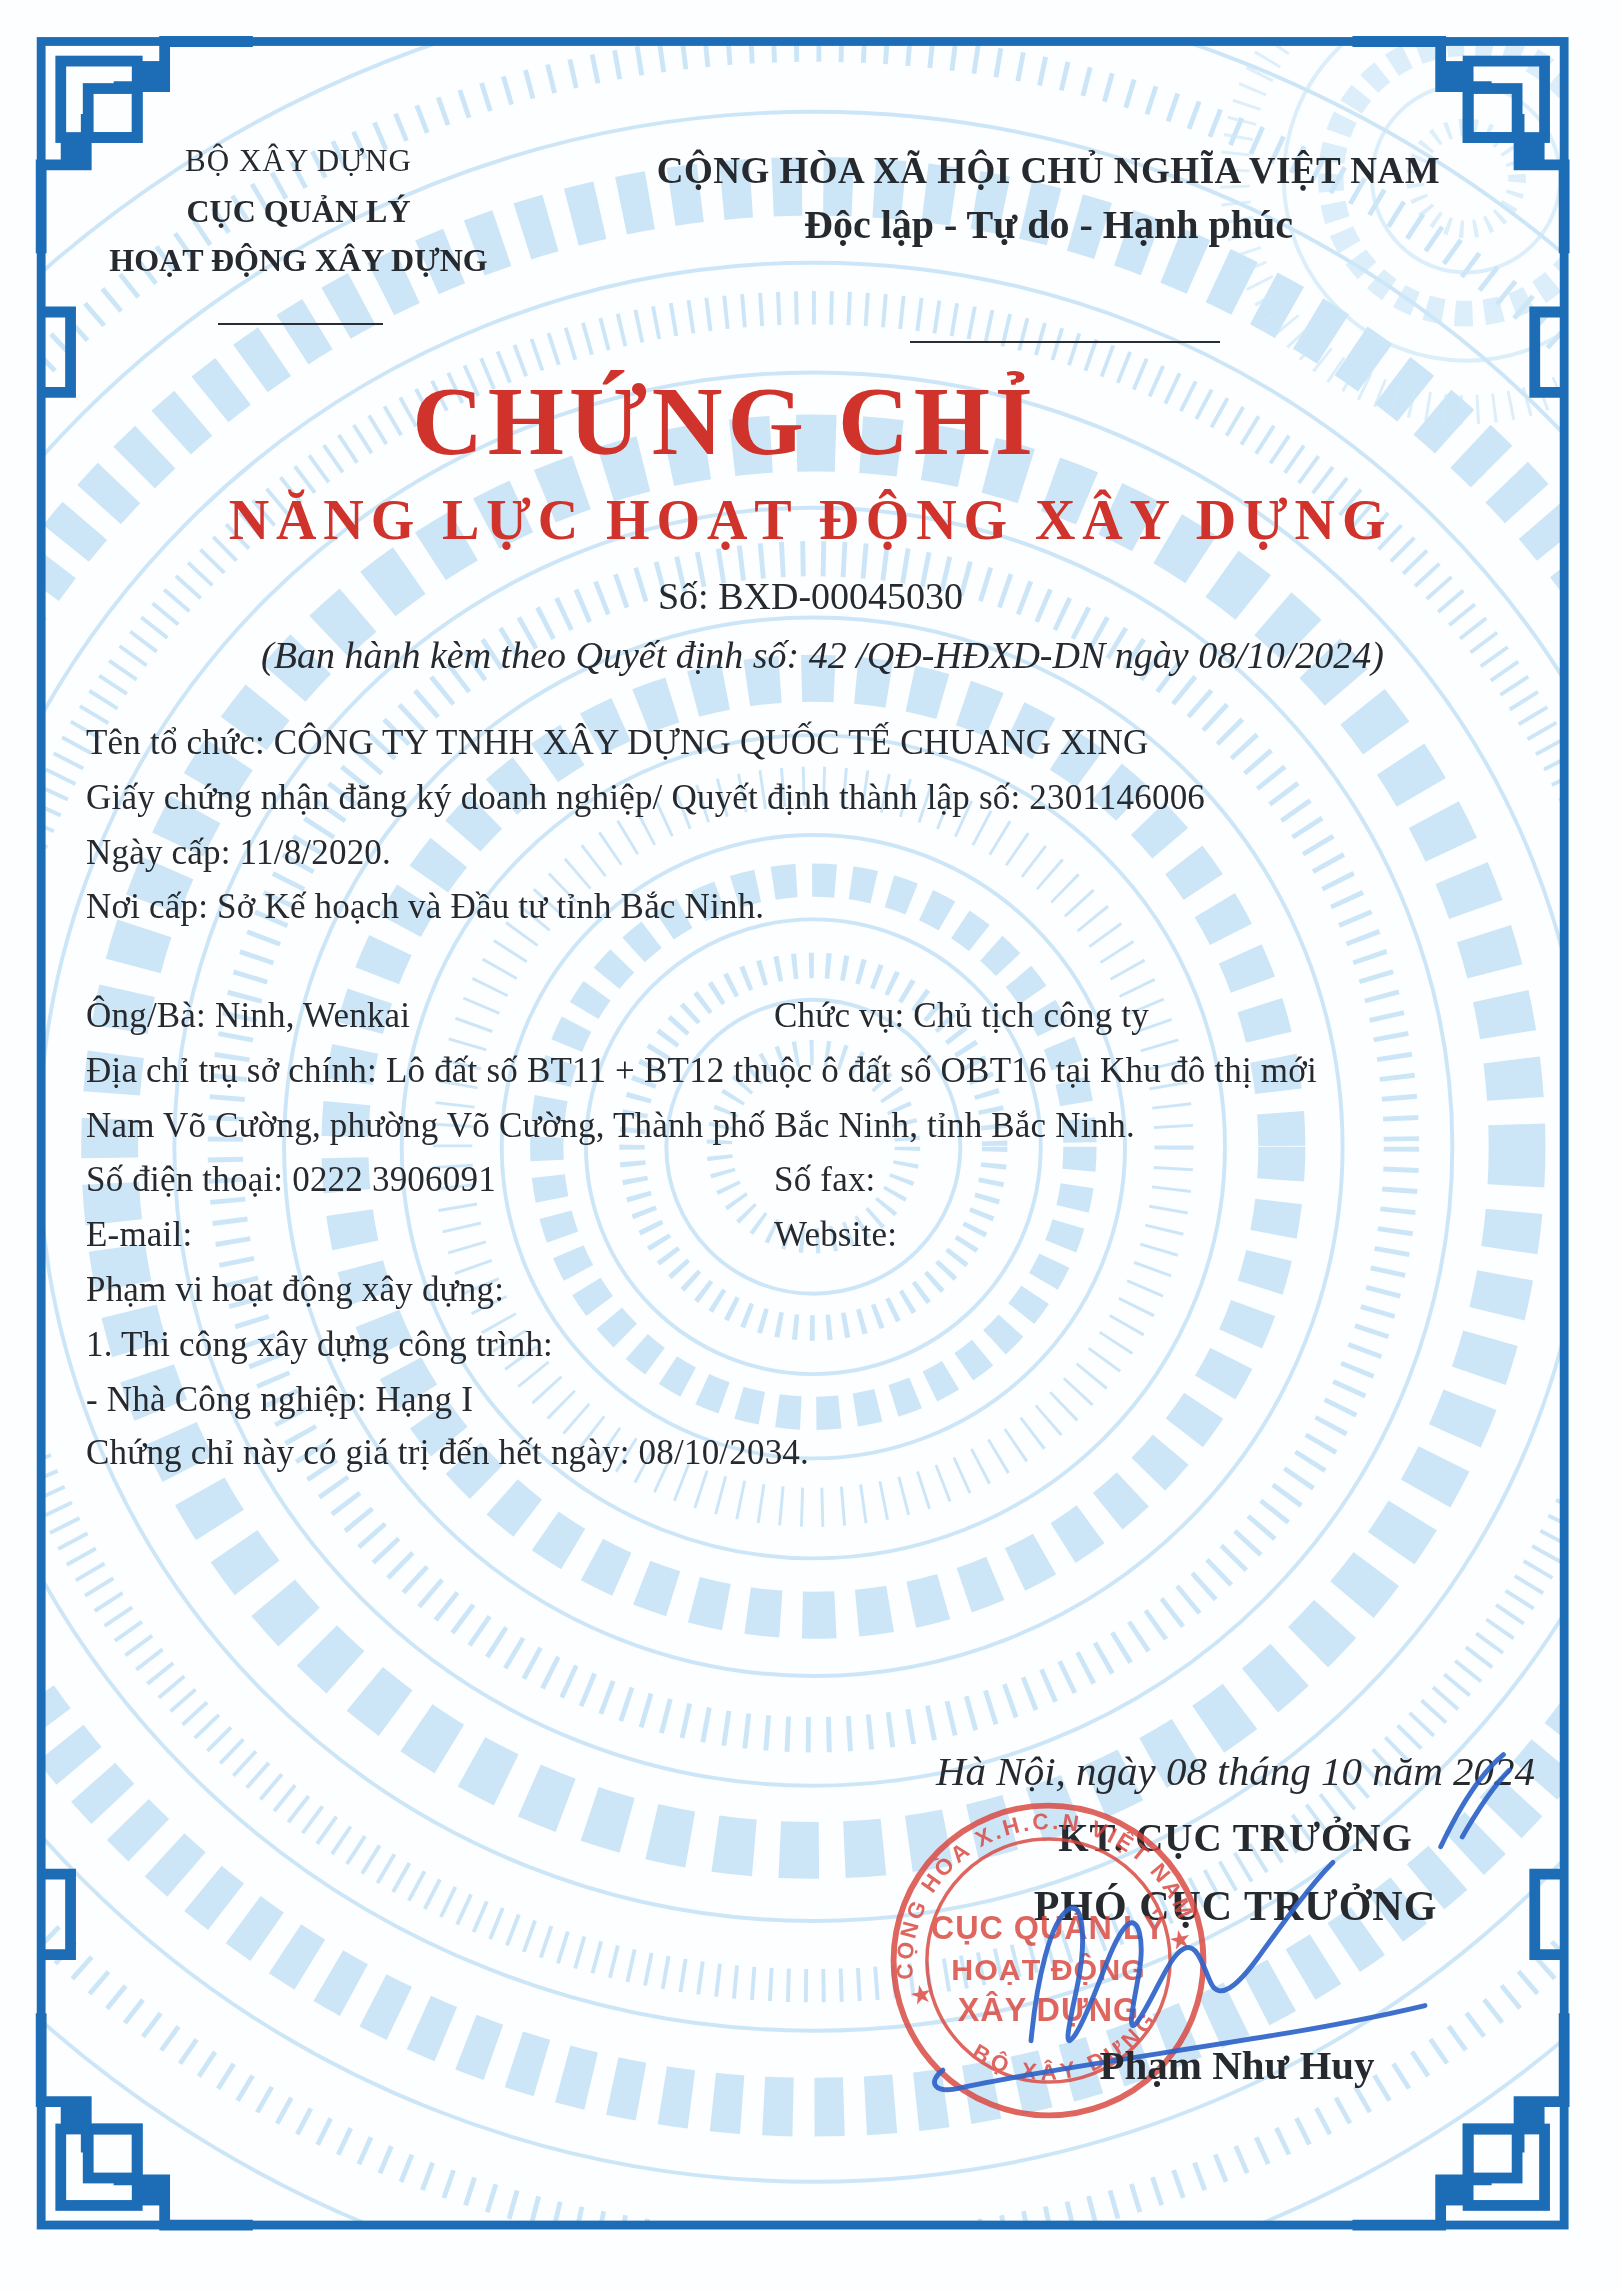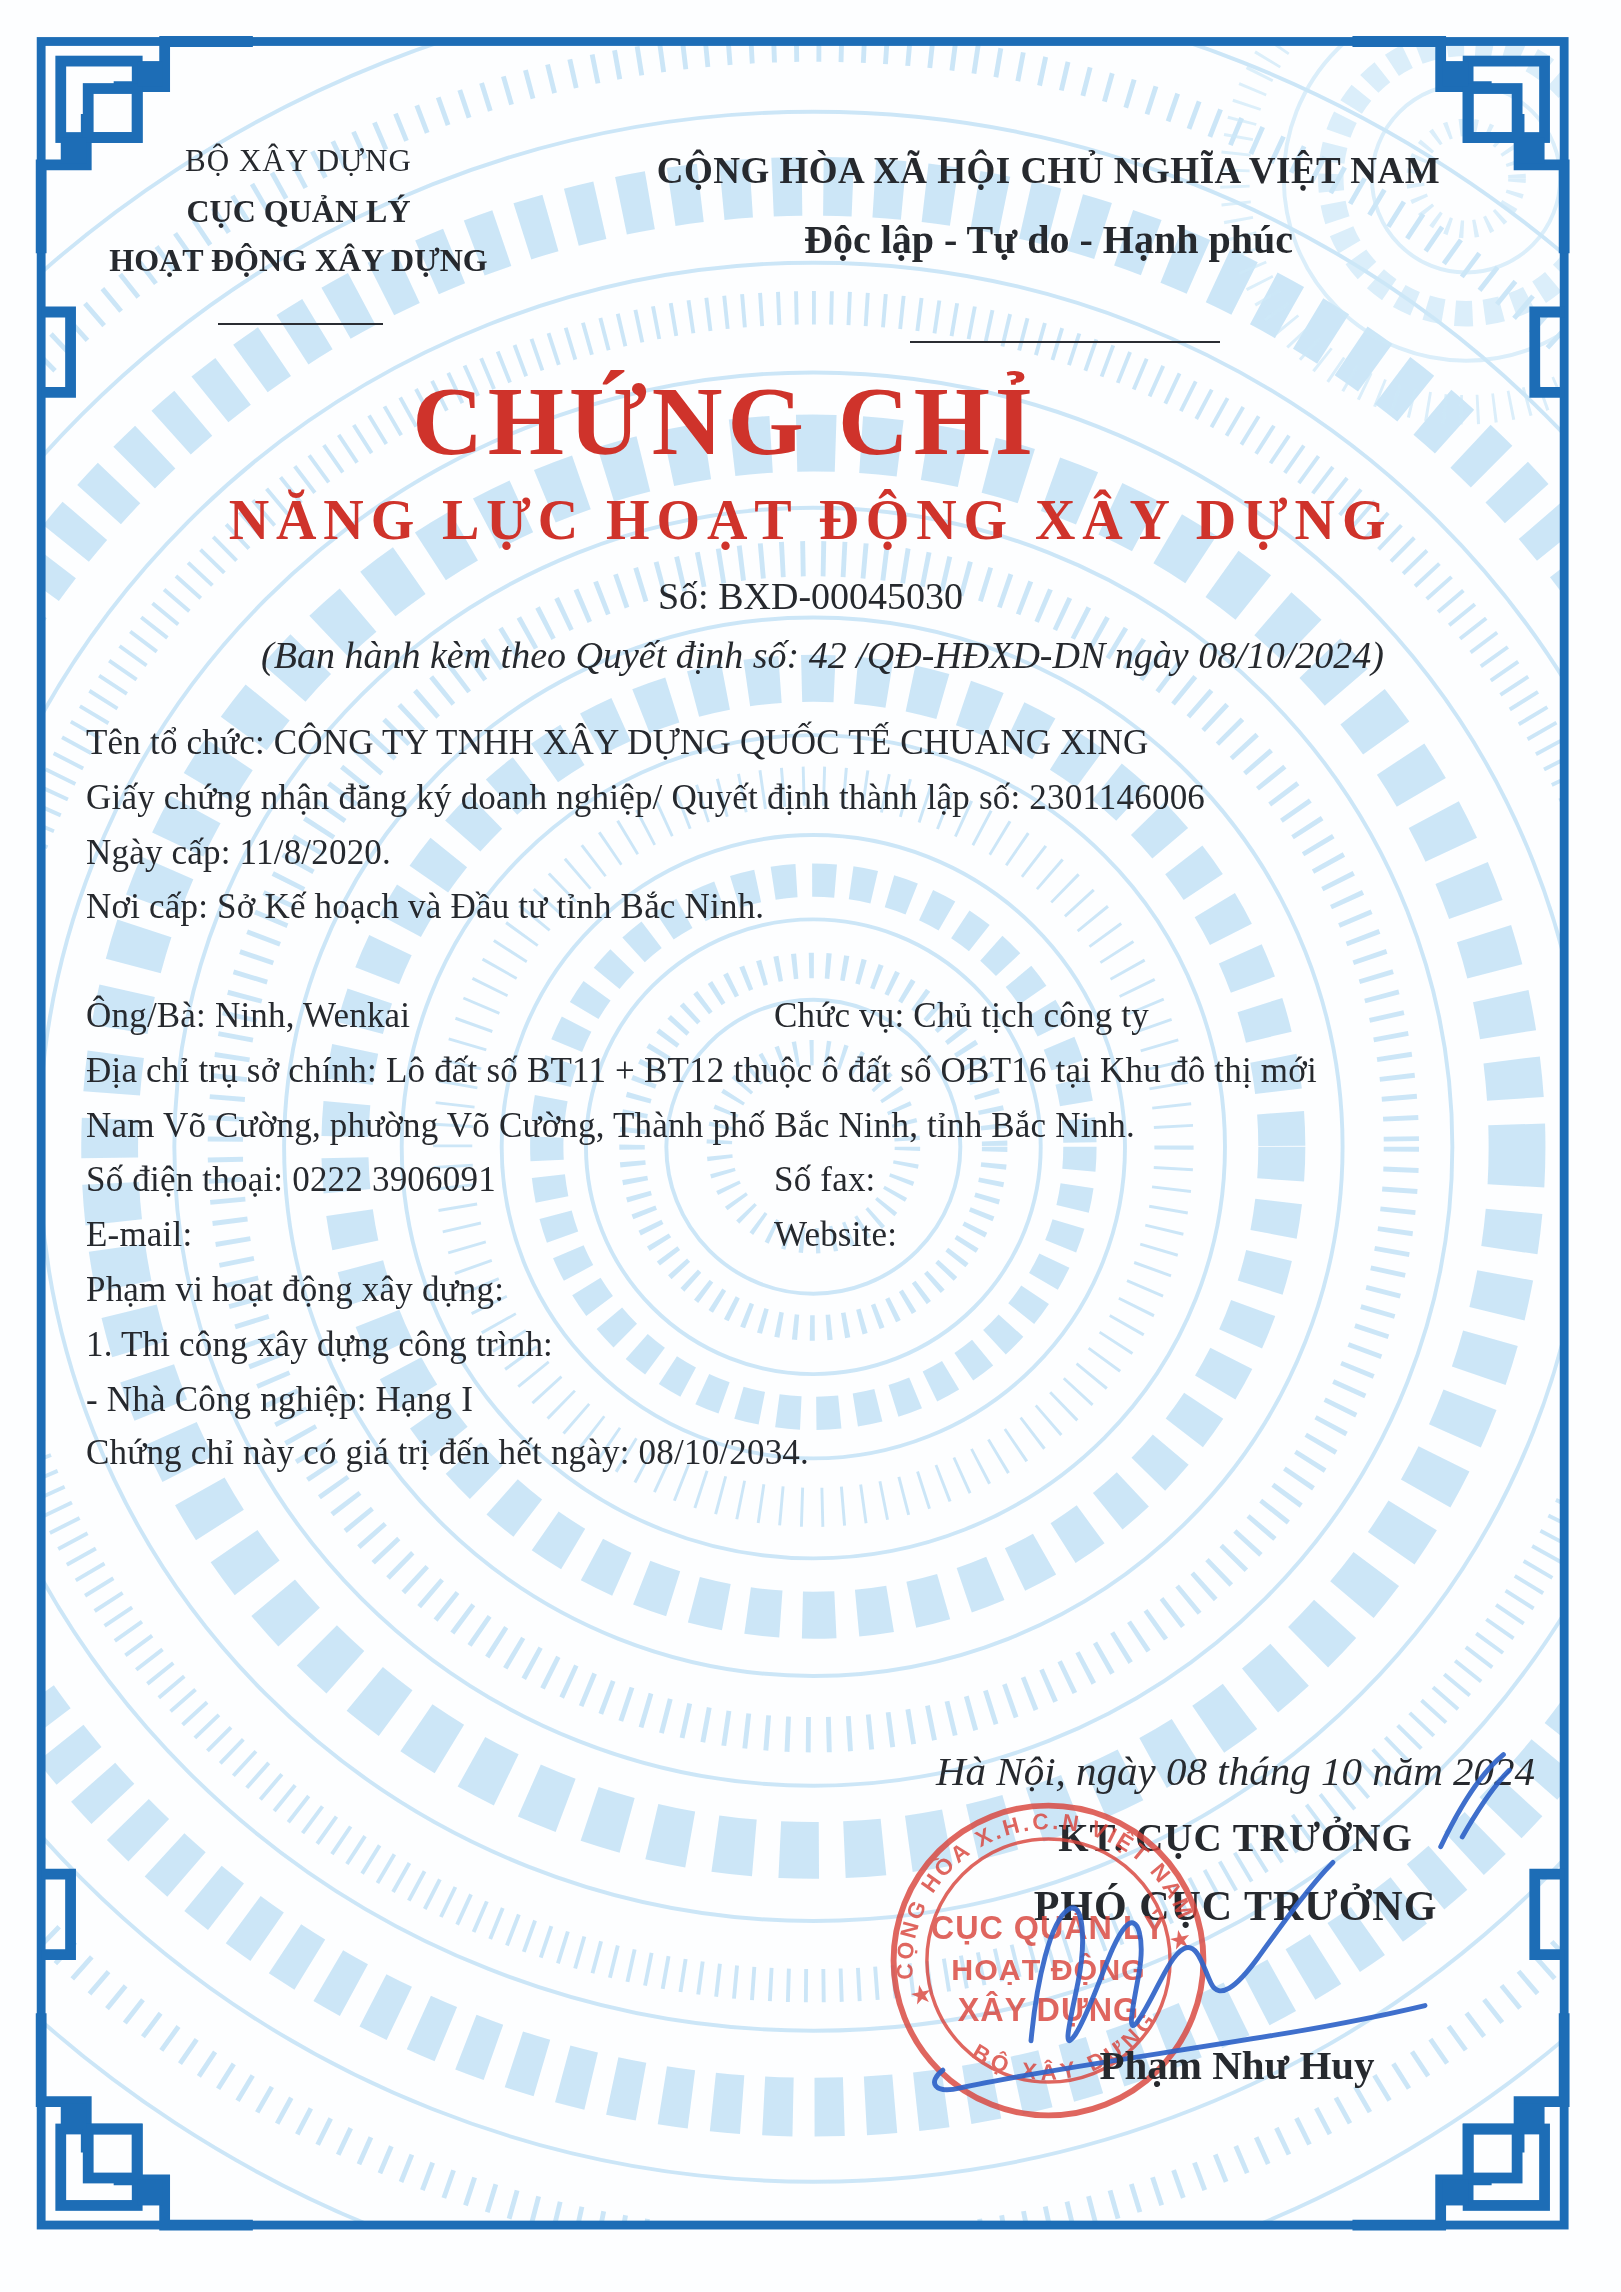--- a/index.html
+++ b/index.html
@@ -13,21 +13,21 @@
   .wm{position:absolute;left:43px;top:41px;width:1525px;height:2184px;overflow:hidden;z-index:0;pointer-events:none;}
   .frame{position:absolute;inset:0;z-index:2;pointer-events:none;}
   .txt{z-index:5;}
   .hdr-left{left:88px;top:143px;width:421px;}
   .hdr-left .l1{font-size:31px;letter-spacing:1px;}
   .hdr-left .l2{font-size:32px;font-weight:bold;margin-top:13.7px;}
   .hdr-left .l3{font-size:32px;font-weight:bold;margin-top:12.7px;}
   .hdr-rule-left{left:218px;top:323px;width:165px;border-top:2.9px solid #2a2d33;}
   .hdr-right{left:617px;top:149px;width:863px;}
   .hdr-right .l1{font-size:37px;font-weight:bold;letter-spacing:0.5px;}
-  .hdr-right .l2{font-size:40px;font-weight:bold;margin-top:24px;}
+  .hdr-right .l2{font-size:40px;font-weight:bold;margin-top:9px;}
   .hdr-rule-right{left:910px;top:341px;width:310px;border-top:2.9px solid #2a2d33;}
   .doc-title{left:0;top:365px;width:1450px;font-size:98px;font-weight:bold;letter-spacing:4.9px;}
   .doc-subtitle{left:0;top:488px;width:1621px;font-size:56px;font-weight:bold;letter-spacing:6.9px;}
   .doc-number{left:0;top:574px;width:1621px;font-size:38px;font-weight:normal;}
   .doc-note{left:12px;top:633px;width:1621px;font-size:38px;font-style:italic;}
   .body-line{left:86px;width:1451px;font-size:35px;letter-spacing:0.2px;white-space:nowrap;}
   .col2{left:774px;}
   .sign-block{left:912px;width:647px;z-index:5;}
   .sign-date{top:1747px;font-size:41px;font-style:italic;}
   .sign-t1{top:1815px;font-size:39px;font-weight:bold;letter-spacing:1px;}

